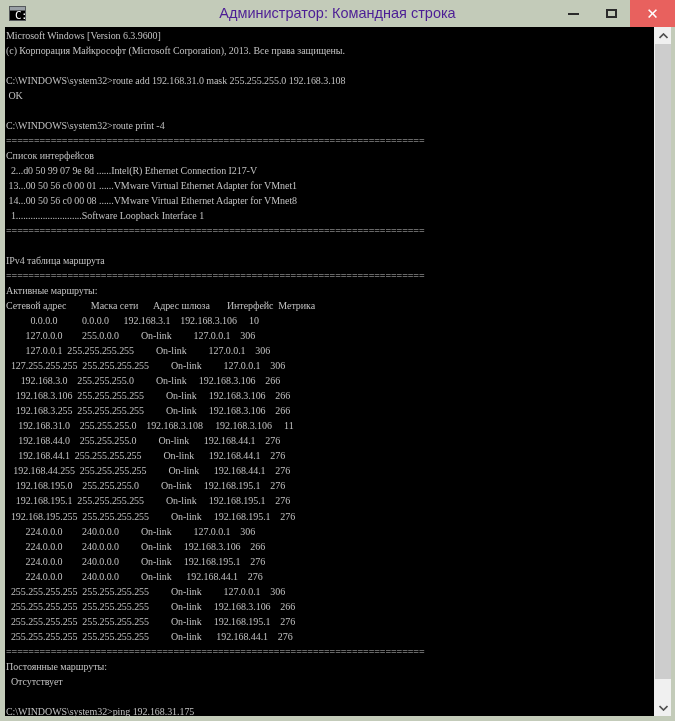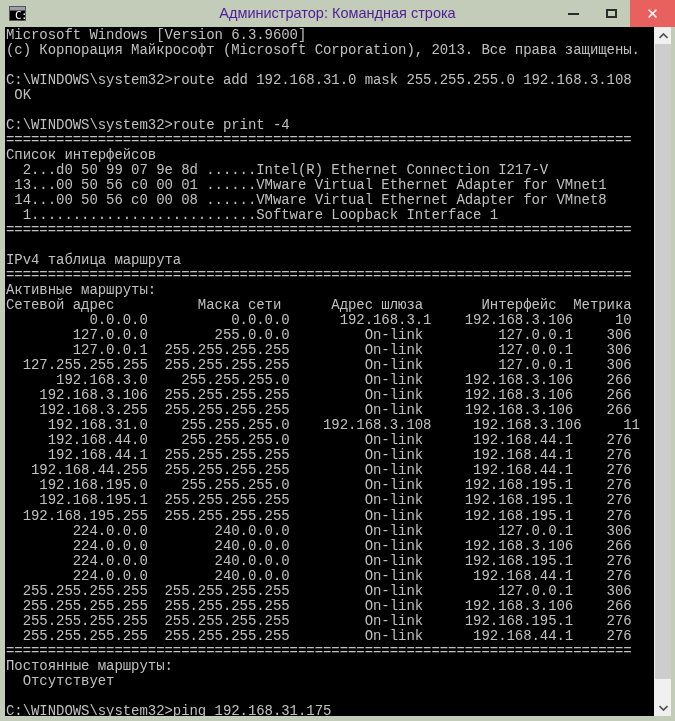--- a/index.html
+++ b/index.html
@@ -124,22 +124,22 @@
     display: flex;
     background: #c3cbb9;
     padding: 0 4px 5px 5px;
     box-sizing: border-box;
     min-height: 0;
   }
   #console-screen {
     flex: 1 1 auto;
     background: #000000;
     color: #c0c0c0;
-    font-family: Liberation Mono, monospace;
-    font-size: 14px;
+    font-family: Liberation Serif, serif;
+    font-size: 10px;
     line-height: 15.02px;
     overflow: hidden;
     white-space: pre;
     padding: 1px 0 0 1px;
     box-sizing: border-box;
     letter-spacing: -0.06px;
   }
   #console-screen .line {
     height: 15.02px;
     white-space: pre;

